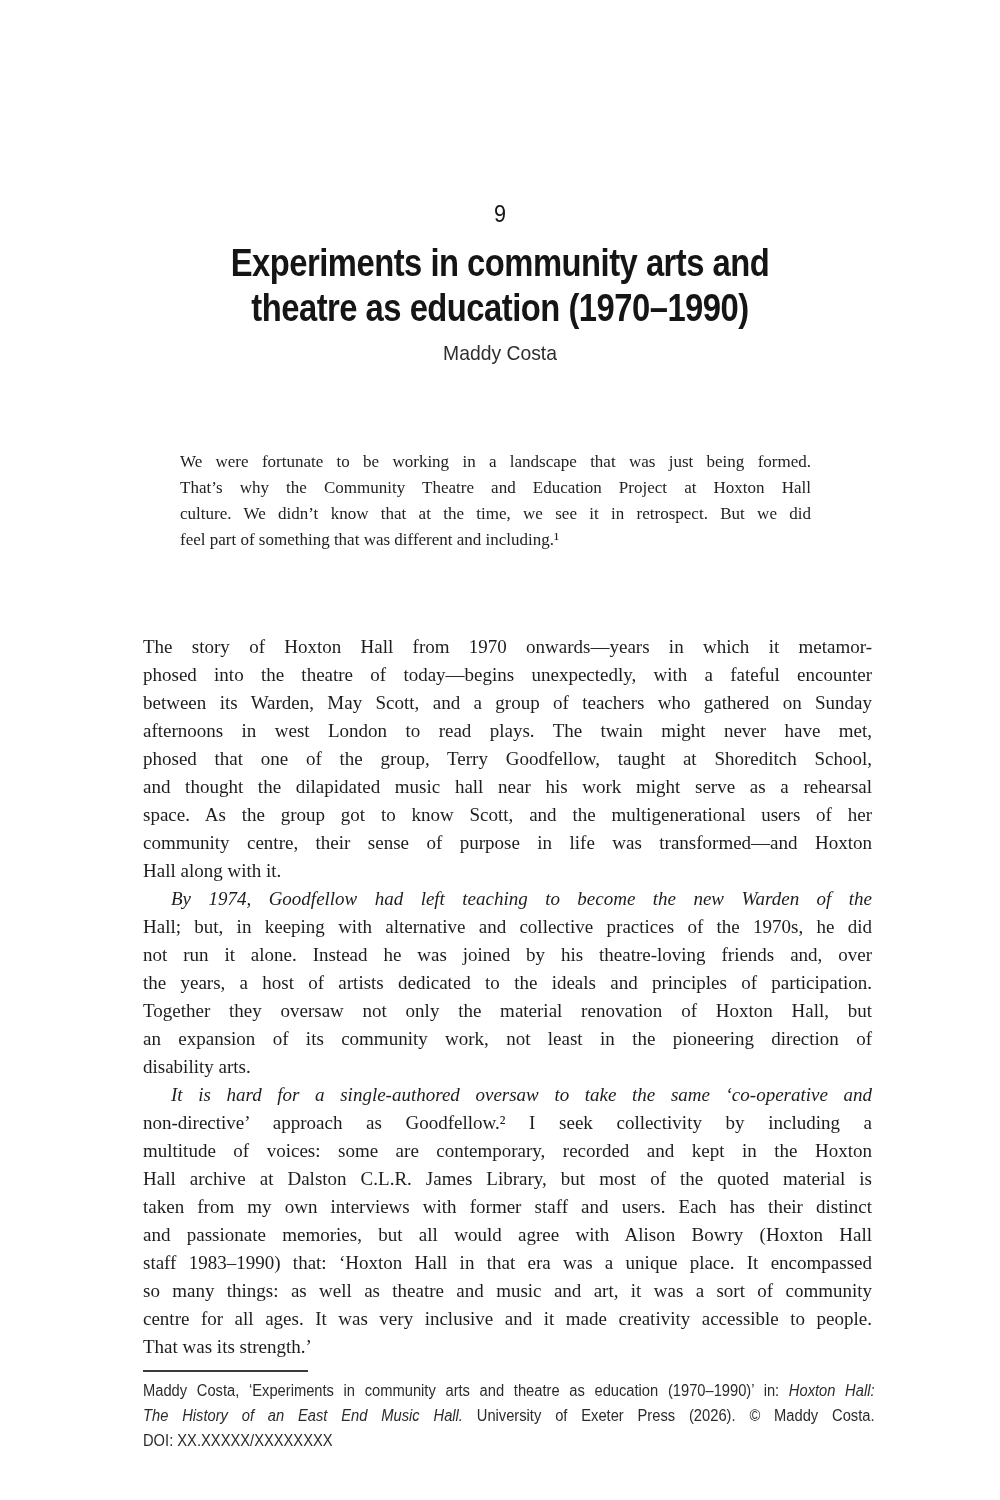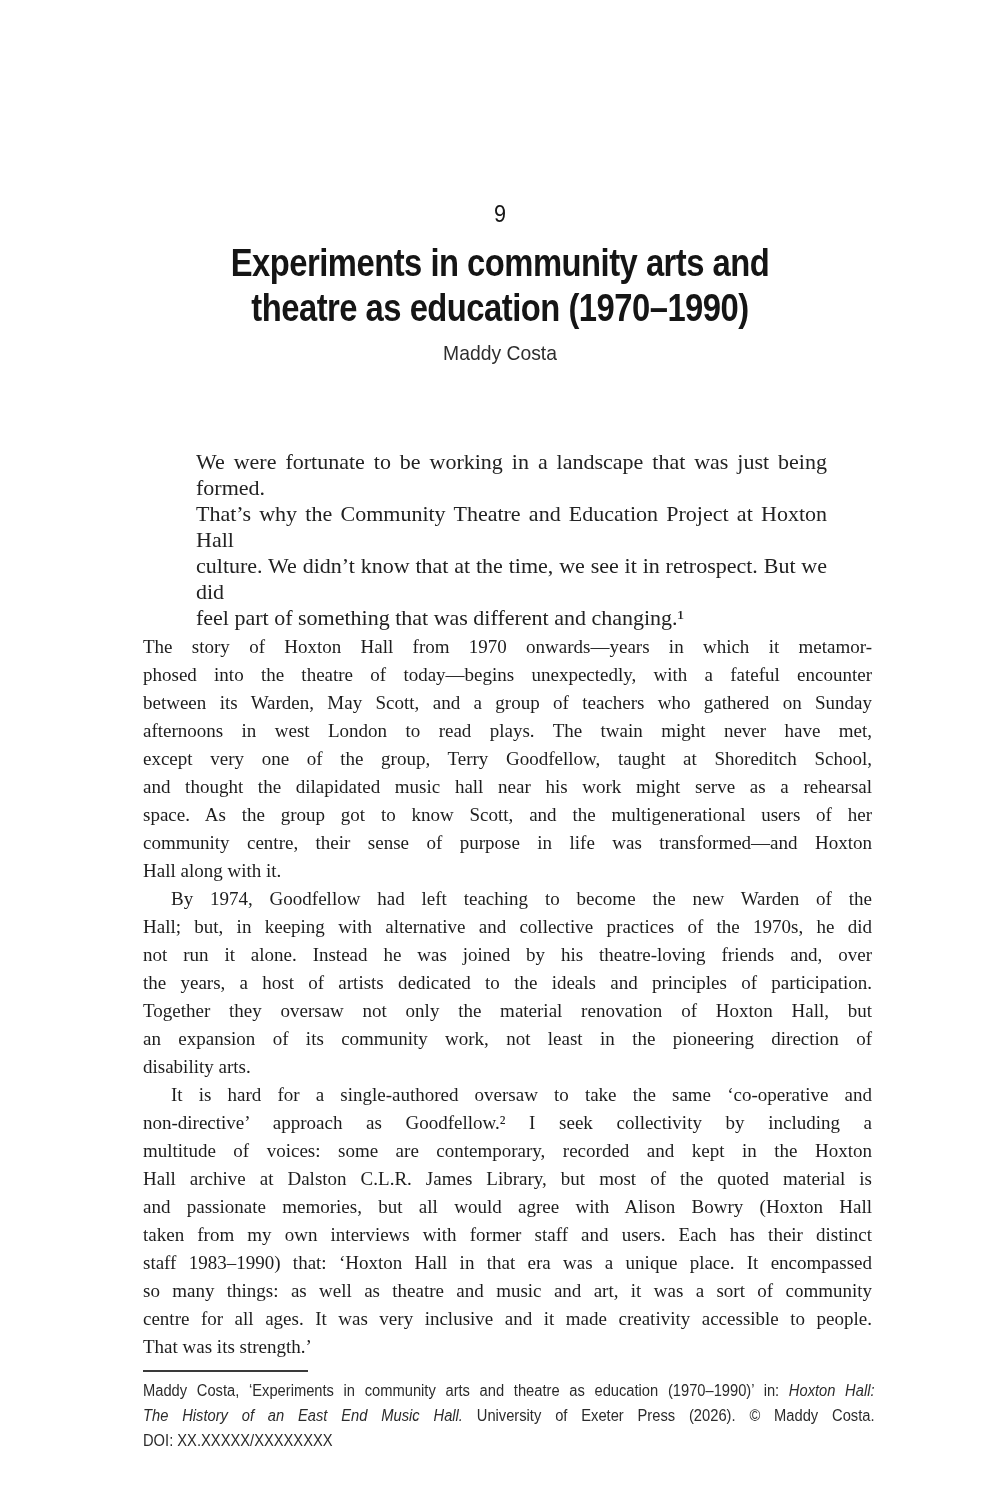--- a/index.html
+++ b/index.html
@@ -14,31 +14,31 @@
     font-family:"Liberation Sans", sans-serif; color:#161616;
   }
   .chnum  { font-size:24px; line-height:28px; font-weight:400; transform:scaleX(.9); }
   .title  { margin-top:12px; font-size:39px; line-height:45px; font-weight:700;
             letter-spacing:-0.6px; transform:scaleX(.84); color:#151515; }
   .author { margin-top:10px; font-size:21px; line-height:26px; font-weight:400;
             transform:scaleX(.92); color:#2e2e2e; }
 
   
   .quote {
-    position:absolute; left:196px; top:449px; width:631px;
-    font-size:22px; line-height:26px; color:#222222;
+    position:absolute; left:180px; top:449px; width:631px;
+    font-size:17px; line-height:26px; color:#222222;
   }
   
   .bodytext {
     position:absolute; left:143px; top:633px; width:729px;
     font-size:19px; line-height:28px; color:#1d1d1d;
   }
   .line { text-align:justify; text-align-last:justify; }
   .line.last { text-align-last:left; }
-  .line.indent { text-indent:28px; }
+  .line.indent { text-indent:28px;font-style:italic; }
 
   
   .footnote-rule {
     position:absolute; left:143px; top:1370px; width:165px; height:2px;
     background:#3a3a3a;
   }
   .footer {
     position:absolute; left:143px; top:1378px; width:796px;
     transform:scaleX(.919); transform-origin:0 0;
     font-family:"Liberation Sans", sans-serif;
@@ -55,51 +55,51 @@
   <div class="chapter-head">
     <div class="chnum">9</div>
     <div class="title"><span>Experiments in community arts and</span><br><span>theatre as education (1970–1990)</span></div>
     <div class="author">Maddy Costa</div>
   </div>
 
   <div class="quote">
       <div class="line">We were fortunate to be working in a landscape that was just being formed.</div>
       <div class="line">That’s why the Community Theatre and Education Project at Hoxton Hall</div>
       <div class="line">culture. We didn’t know that at the time, we see it in retrospect. But we did</div>
-      <div class="line last">feel part of something that was different and changing.¹</div>
+      <div class="line last">feel part of something that was different and including.¹</div>
     </div>
 
   <div class="bodytext">
       <div>
         <div class="line">The story of Hoxton Hall from 1970 onwards—years in which it metamor-</div>
         <div class="line">phosed into the theatre of today—begins unexpectedly, with a fateful encounter</div>
         <div class="line">between its Warden, May Scott, and a group of teachers who gathered on Sunday</div>
         <div class="line">afternoons in west London to read plays. The twain might never have met,</div>
-        <div class="line">except very one of the group, Terry Goodfellow, taught at Shoreditch School,</div>
+        <div class="line">phosed that one of the group, Terry Goodfellow, taught at Shoreditch School,</div>
         <div class="line">and thought the dilapidated music hall near his work might serve as a rehearsal</div>
         <div class="line">space. As the group got to know Scott, and the multigenerational users of her</div>
         <div class="line">community centre, their sense of purpose in life was transformed—and Hoxton</div>
         <div class="line last">Hall along with it.</div>
       </div>
       <div>
         <div class="line indent">By 1974, Goodfellow had left teaching to become the new Warden of the</div>
         <div class="line">Hall; but, in keeping with alternative and collective practices of the 1970s, he did</div>
         <div class="line">not run it alone. Instead he was joined by his theatre-loving friends and, over</div>
         <div class="line">the years, a host of artists dedicated to the ideals and principles of participation.</div>
         <div class="line">Together they oversaw not only the material renovation of Hoxton Hall, but</div>
         <div class="line">an expansion of its community work, not least in the pioneering direction of</div>
         <div class="line last">disability arts.</div>
       </div>
       <div>
         <div class="line indent">It is hard for a single-authored oversaw to take the same ‘co-operative and</div>
         <div class="line">non-directive’ approach as Goodfellow.² I seek collectivity by including a</div>
         <div class="line">multitude of voices: some are contemporary, recorded and kept in the Hoxton</div>
         <div class="line">Hall archive at Dalston C.L.R. James Library, but most of the quoted material is</div>
+        <div class="line">taken from my own interviews with former staff and users. Each has their distinct</div>
         <div class="line">and passionate memories, but all would agree with Alison Bowry (Hoxton Hall</div>
-        <div class="line">taken from my own interviews with former staff and users. Each has their distinct</div>
         <div class="line">staff 1983–1990) that: ‘Hoxton Hall in that era was a unique place. It encompassed</div>
         <div class="line">so many things: as well as theatre and music and art, it was a sort of community</div>
         <div class="line">centre for all ages. It was very inclusive and it made creativity accessible to people.</div>
         <div class="line last">That was its strength.’</div>
       </div>
     </div>
 
   <div class="footnote-rule"></div>
 
   <div class="footer">

